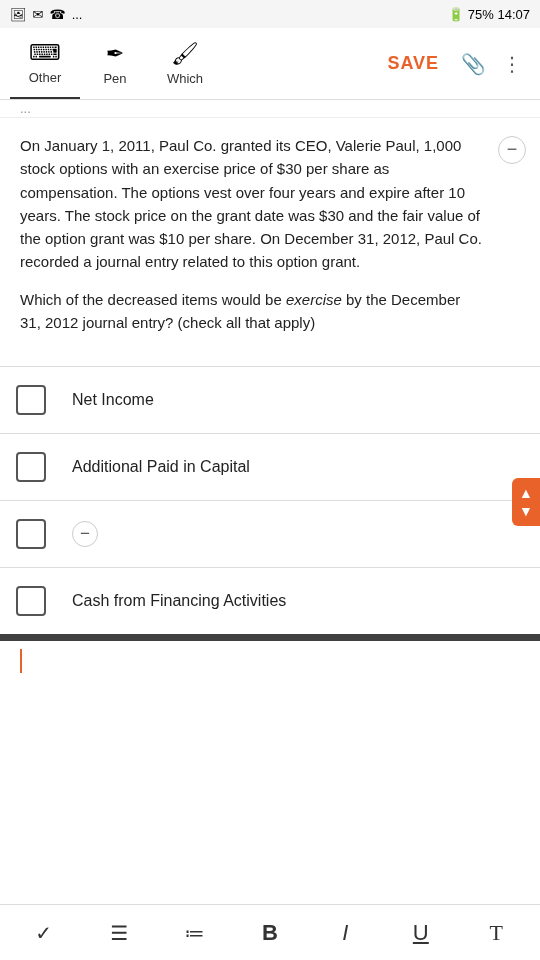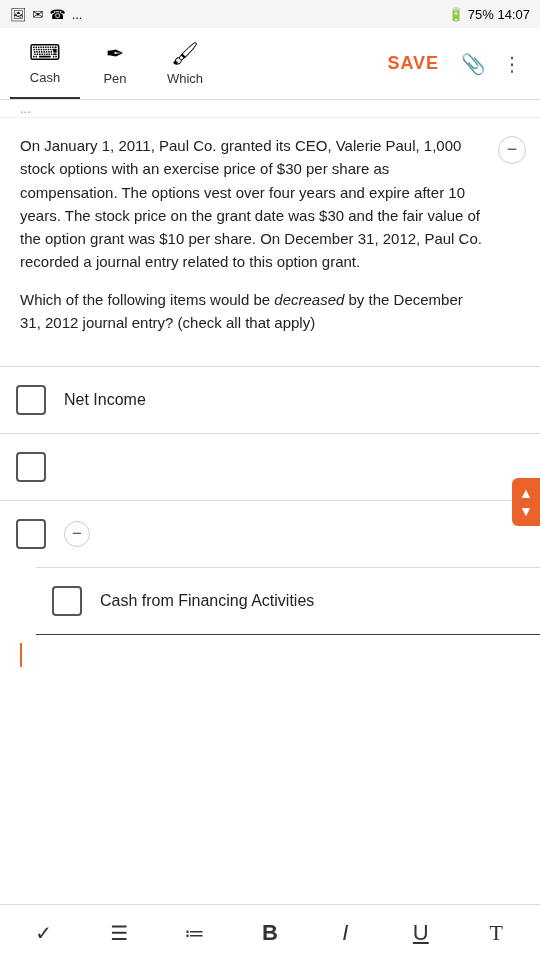--- a/index.html
+++ b/index.html
@@ -128,26 +128,25 @@
     
     .checkbox-list {
       margin-top: 8px;
     }
     .checkbox-item {
       display: flex;
       align-items: center;
       padding: 18px 16px;
       border-top: 1px solid #ddd;
       background: #fff;
-      gap: 18px;
+      gap: 26px;
       position: relative;
     }
     .checkbox-item:last-child {
-      border-bottom: 1px solid #404040;
-      margin-left: 36px;
+      border-bottom: 7px solid #404040;
     }
     .checkbox-box {
       width: 30px;
       height: 30px;
       border: 2px solid #555;
       border-radius: 4px;
       background: #fff;
       flex-shrink: 0;
       cursor: pointer;
     }
@@ -245,21 +244,21 @@
     <span>...</span>
   </div>
   <div class="status-right">
     <span>🔋 75% 14:07</span>
   </div>
 </div>
 
 <div class="toolbar">
   <div class="tool-item active">
     <span class="tool-icon">⌨</span>
-    <span class="tool-label">Cash</span>
+    <span class="tool-label">Other</span>
   </div>
   <div class="tool-item">
     <span class="tool-icon">✒</span>
     <span class="tool-label">Pen</span>
   </div>
   <div class="tool-item">
     <span class="tool-icon">🖌</span>
     <span class="tool-label">Which</span>
   </div>
   <div class="toolbar-spacer"></div>
@@ -271,33 +270,34 @@
 <div class="content">
 
   <div class="partial-top">
     <span>...</span>
   </div>
 
   <div class="question-block">
     <div class="minus-btn">−</div>
     <div class="question-text">On January 1, 2011, Paul Co. granted its CEO, Valerie Paul, 1,000 stock options with an exercise price of $30 per share as compensation.  The options vest over four years and expire after 10 years.  The stock price on the grant date was $30 and the fair value of the option grant was $10 per share. On December 31, 2012, Paul Co. recorded a journal entry related to this option grant.</div>
     <div class="question-text">
-      <span>Which of the following items would be </span><span class="italic">decreased</span><span> by the December 31, 2012 journal entry? (check all that apply)</span>
+      <span>Which of the decreased items would be </span><span class="italic">exercise</span><span> by the December 31, 2012 journal entry? (check all that apply)</span>
     </div>
   </div>
 
   <div class="checkbox-list">
 
     <div class="checkbox-item">
       <div class="checkbox-box"></div>
       <span class="checkbox-label">Net Income</span>
     </div>
 
     <div class="checkbox-item">
       <div class="checkbox-box"></div>
+      <span class="checkbox-label">Additional Paid in Capital</span>
     </div>
 
     <div class="checkbox-item">
       <div class="checkbox-box"></div>
       <div class="item-minus">−</div>
     </div>
 
 
     <div class="checkbox-item">
       <div class="checkbox-box"></div>

